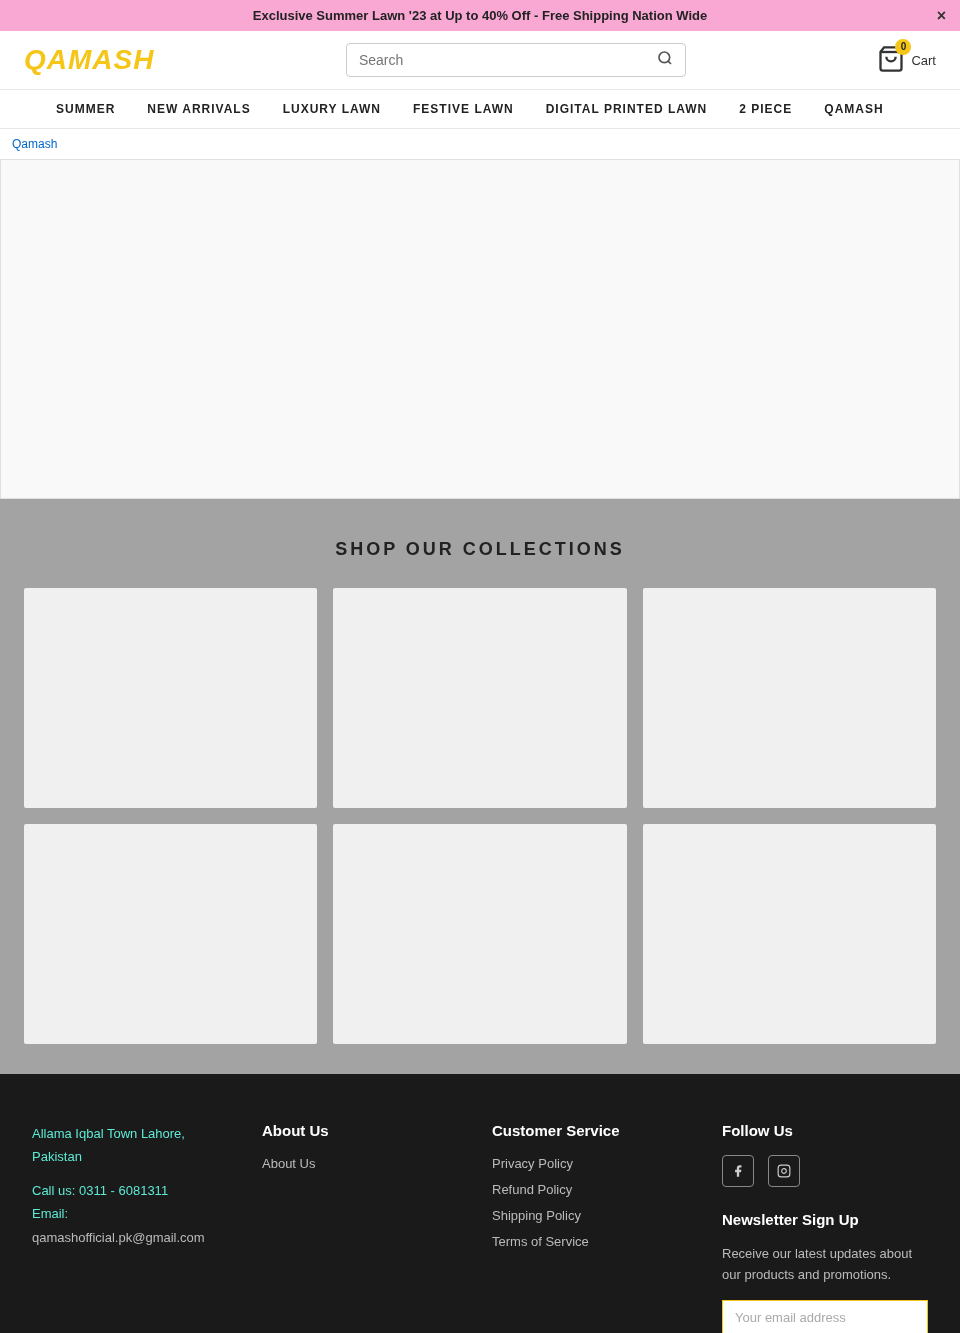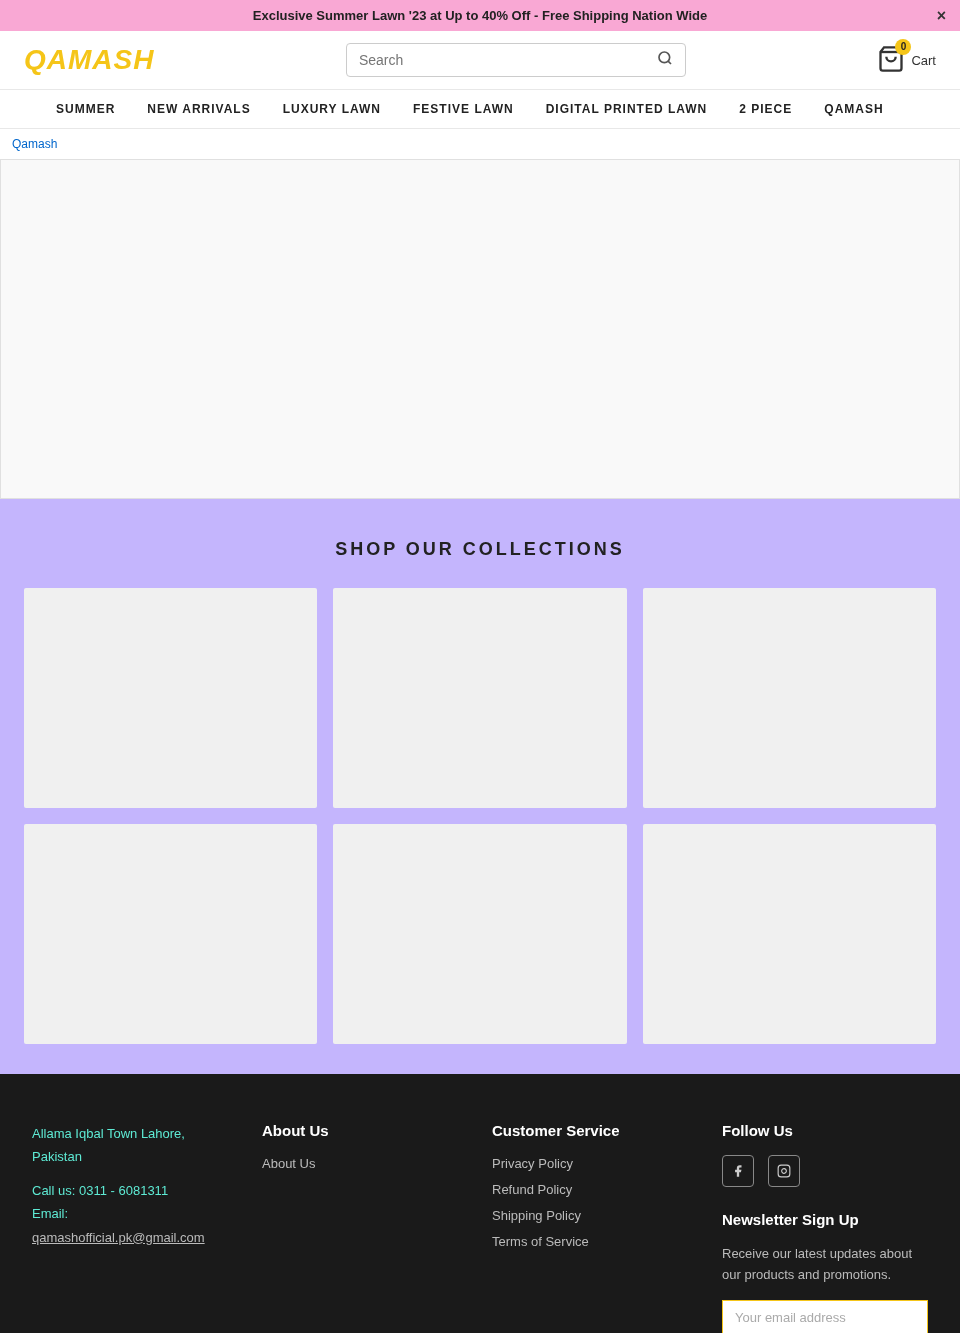--- a/index.html
+++ b/index.html
@@ -125,21 +125,21 @@
       width: 100%;
       min-height: 340px;
       background: #f9f9f9;
       border: 1px solid #e0e0e0;
       margin: 0;
     }
 
     
     .collections-section {
       padding: 40px 24px 30px;
-      background: #c4b5fd;
+      background: #a3a3a3;
     }
     .collections-title {
       text-align: center;
       font-size: 18px;
       font-weight: 700;
       letter-spacing: 3px;
       color: #222;
       margin-bottom: 28px;
     }
     .collections-grid {
@@ -289,21 +289,21 @@
   </div>
 </div>
 
 <footer class="footer">
   <div class="footer-grid">
 
     <div class="footer-col footer-col-contact">
       <p>Allama Iqbal Town Lahore, Pakistan</p>
       <p style="margin-top:10px;">Call us: 0311 - 6081311</p>
       <p>Email:</p>
-      <p style="color:#bbb; font-size:13px;text-decoration:underline;">qamashofficial.pk@gmail.com</p>
+      <p style="color:#bbb; font-size:13px;">qamashofficial.pk@gmail.com</p>
     </div>
 
     <div class="footer-col">
       <h3>About Us</h3>
       <ul>
         <li>
           <a href="#">About Us</a>
         </li>
       </ul>
     </div>

